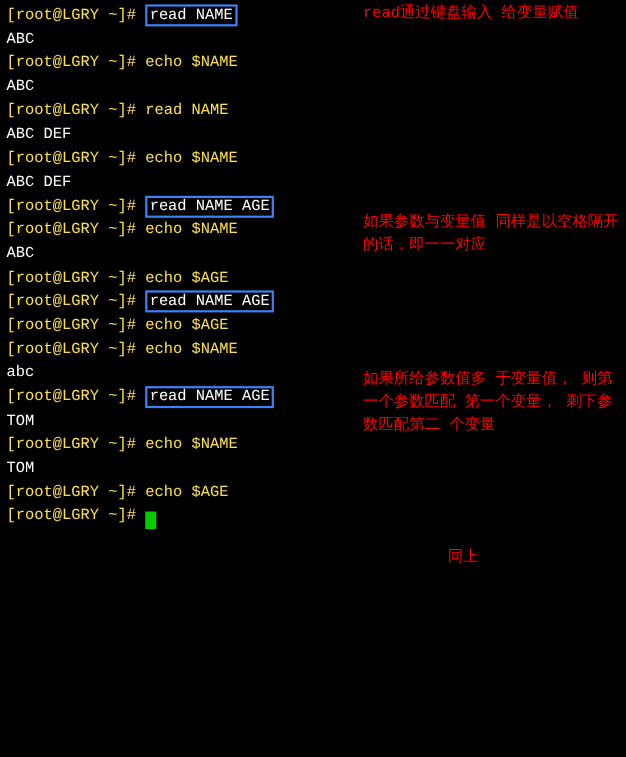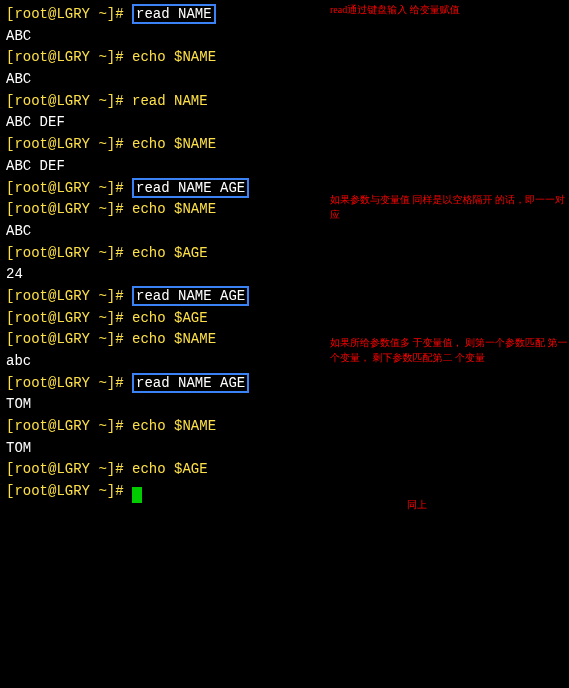--- a/index.html
+++ b/index.html
@@ -22,22 +22,22 @@
     }
     .highlighted-cmd {
       border: 2px solid #3b82f6;
       color: #ffffff;
       padding: 0 2px;
       display: inline;
     }
     .annotation {
       position: absolute;
       color: red;
-      font-family: Liberation Serif, serif;
-      font-size: 10px;
+      font-family: Liberation Mono, monospace;
+      font-size: 14px;
       line-height: 1.5;
     }
     .cursor {
       display: inline-block;
       background: #00cc00;
       width: 10px;
       height: 16px;
       vertical-align: bottom;
     }
   </style>
@@ -50,21 +50,20 @@
     <div class="terminal-line"><span class="prompt">[root@LGRY ~]# echo $NAME</span></div>
     <div class="terminal-line"><span>ABC</span></div>
     <div class="terminal-line"><span class="prompt">[root@LGRY ~]# read NAME</span></div>
     <div class="terminal-line"><span>ABC DEF</span></div>
     <div class="terminal-line"><span class="prompt">[root@LGRY ~]# echo $NAME</span></div>
     <div class="terminal-line"><span>ABC DEF</span></div>
     <div class="terminal-line"><span class="prompt">[root@LGRY ~]# </span><span class="highlighted-cmd">read NAME AGE</span></div>
     <div class="terminal-line"><span class="prompt">[root@LGRY ~]# echo $NAME</span></div>
     <div class="terminal-line"><span>ABC</span></div>
     <div class="terminal-line"><span class="prompt">[root@LGRY ~]# echo $AGE</span></div>
-    <div class="terminal-line"><span>24</span></div>
     <div class="terminal-line"><span class="prompt">[root@LGRY ~]# </span><span class="highlighted-cmd">read NAME AGE</span></div>
     <div class="terminal-line"><span class="prompt">[root@LGRY ~]# echo $AGE</span></div>
     <div class="terminal-line"><span class="prompt">[root@LGRY ~]# echo $NAME</span></div>
     <div class="terminal-line"><span>abc</span></div>
     <div class="terminal-line"><span class="prompt">[root@LGRY ~]# </span><span class="highlighted-cmd">read NAME AGE</span></div>
     <div class="terminal-line"><span>TOM</span></div>
     <div class="terminal-line"><span class="prompt">[root@LGRY ~]# echo $NAME</span></div>
     <div class="terminal-line"><span>TOM</span></div>
     <div class="terminal-line"><span class="prompt">[root@LGRY ~]# echo $AGE</span></div>
     <div class="terminal-line"><span></span></div>

